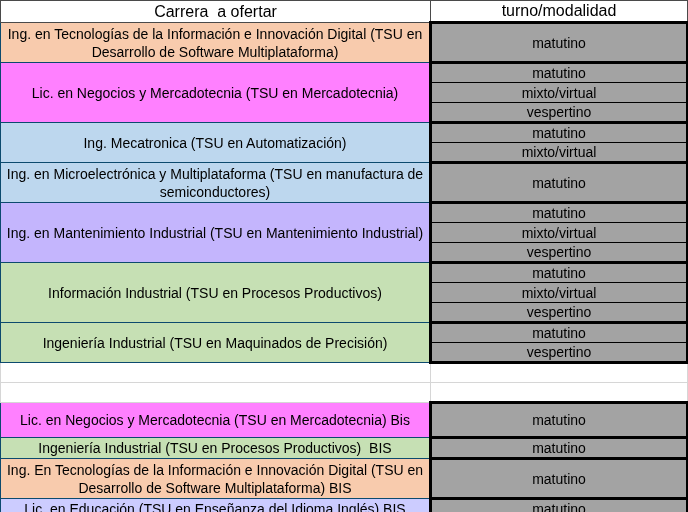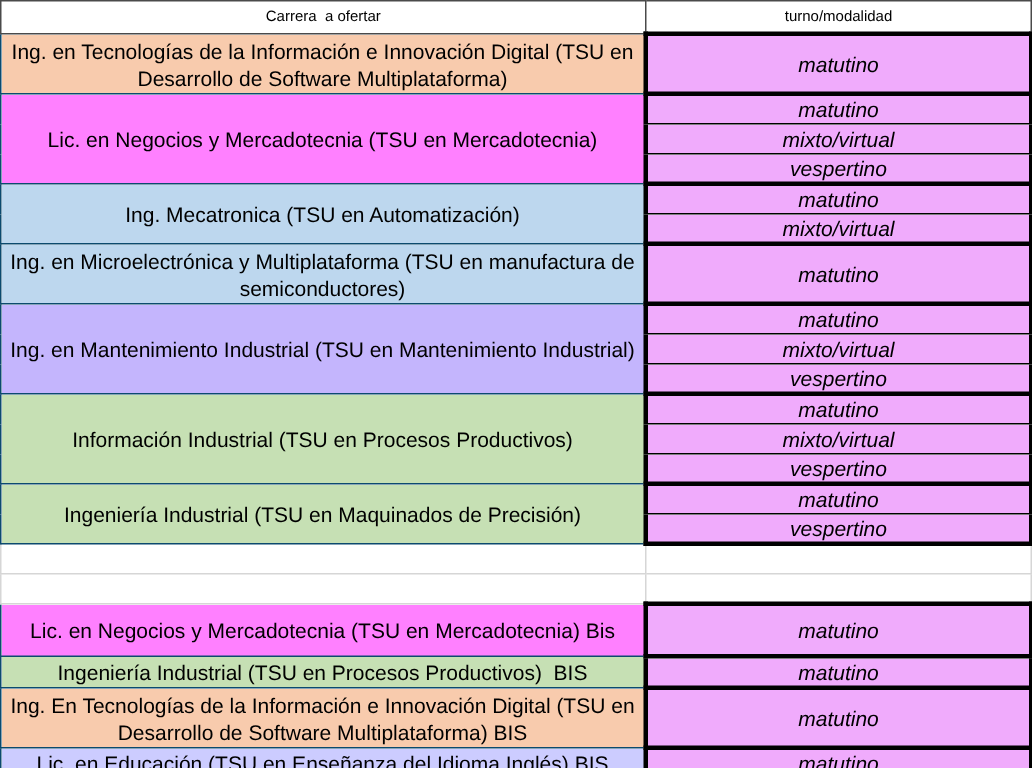--- a/index.html
+++ b/index.html
@@ -15,21 +15,21 @@
   }
   table {
     border-collapse: collapse;
     width: 687px;
     table-layout: fixed;
   }
   col.career-col { width: 430px; }
   col.shift-col  { width: 257px; }
   th {
     font-weight: 400;
-    font-size: 10px;
+    font-size: 16px;
     color: #000;
     background: #ffffff;
     border: 1px solid #4a4a4a;
     height: 20px;
     text-align: center;
     vertical-align: middle;
     white-space: pre-wrap;
     padding: 0 2px;
   }
   td {
@@ -39,26 +39,25 @@
     vertical-align: middle;
     padding: 0 2px;
     overflow: hidden;
   }
   td.career {
     border: 1px solid #0c4a6e;
     white-space: pre-wrap;
     line-height: 18px;
   }
   td.shift {
-    background: #f0abfc;
+    background: #a3a3a3;
     border-top: 1px solid #000;
     border-bottom: 1px solid #000;
     border-left: 3px solid #000;
     border-right: 3px solid #000;
-    font-style: italic;
   }
   tr.group-start td.shift { border-top: 3px solid #000; }
   tr.group-end   td.shift { border-bottom: 3px solid #000; }
   td.empty {
     background: #ffffff;
     border: 1px solid #d6d6d6;
   }
   tr.spacer { height: 20px; }
   td.ghost {
     border-left: 1px solid #d6d6d6;

